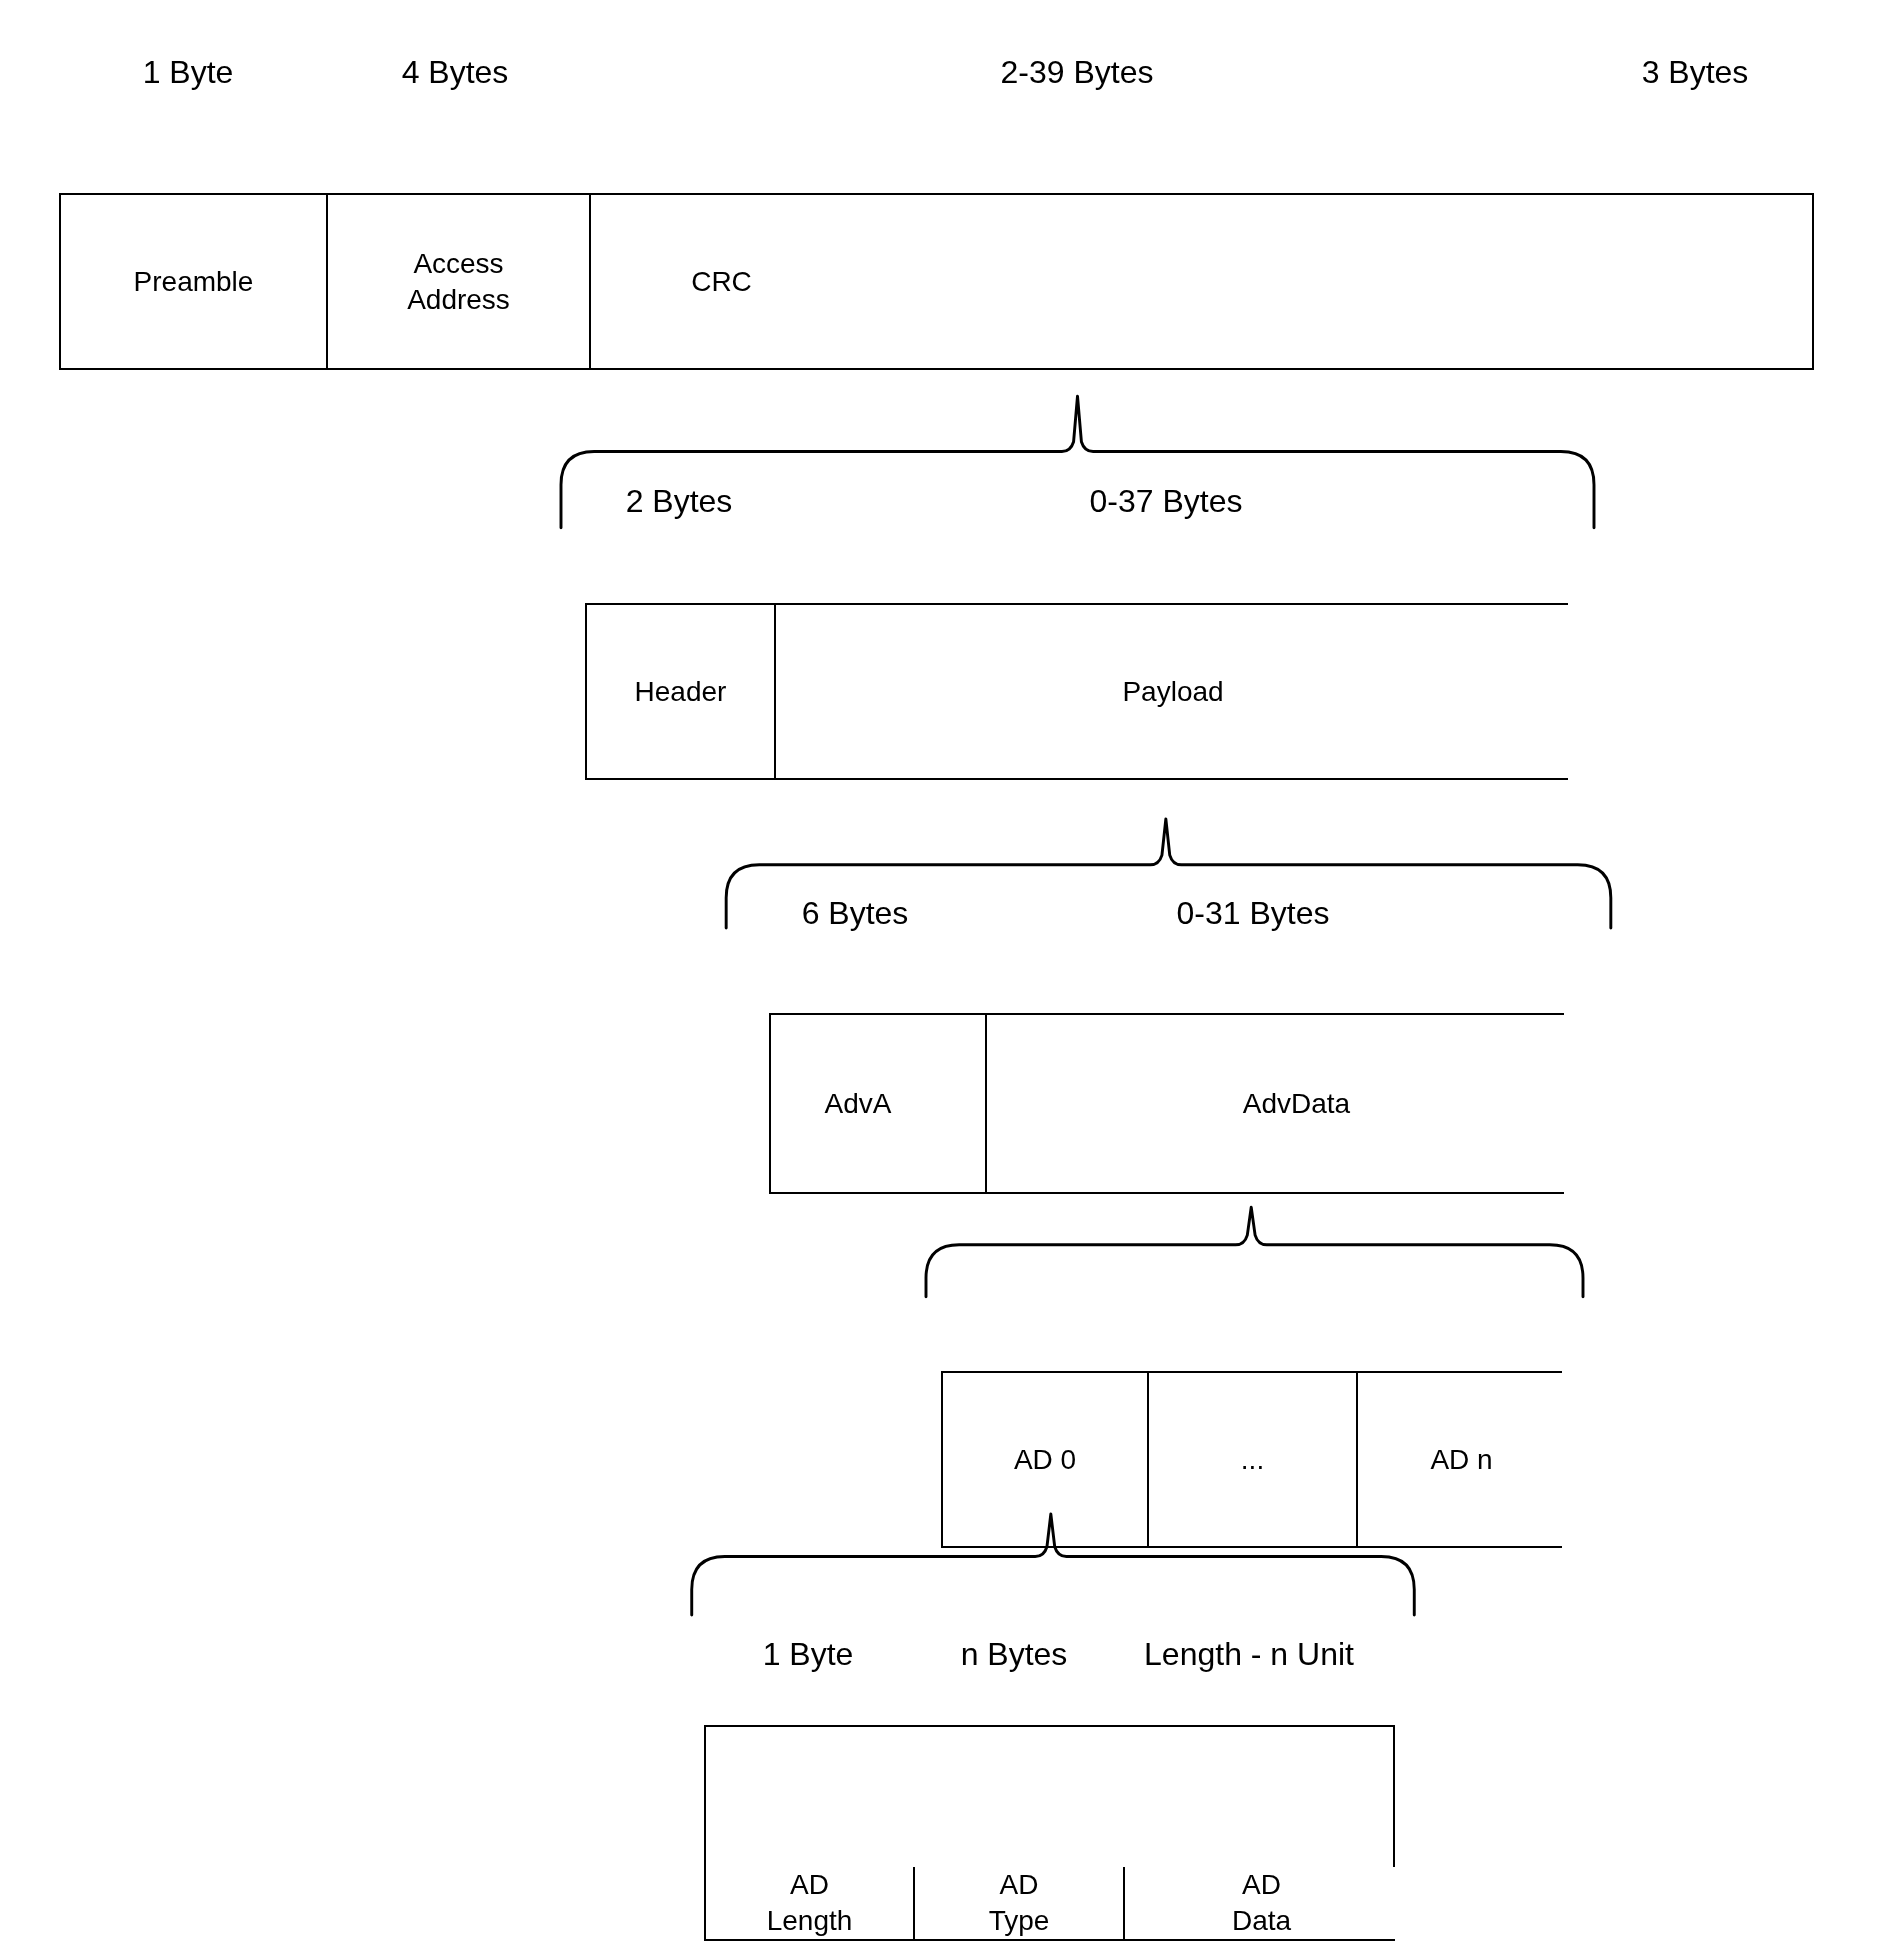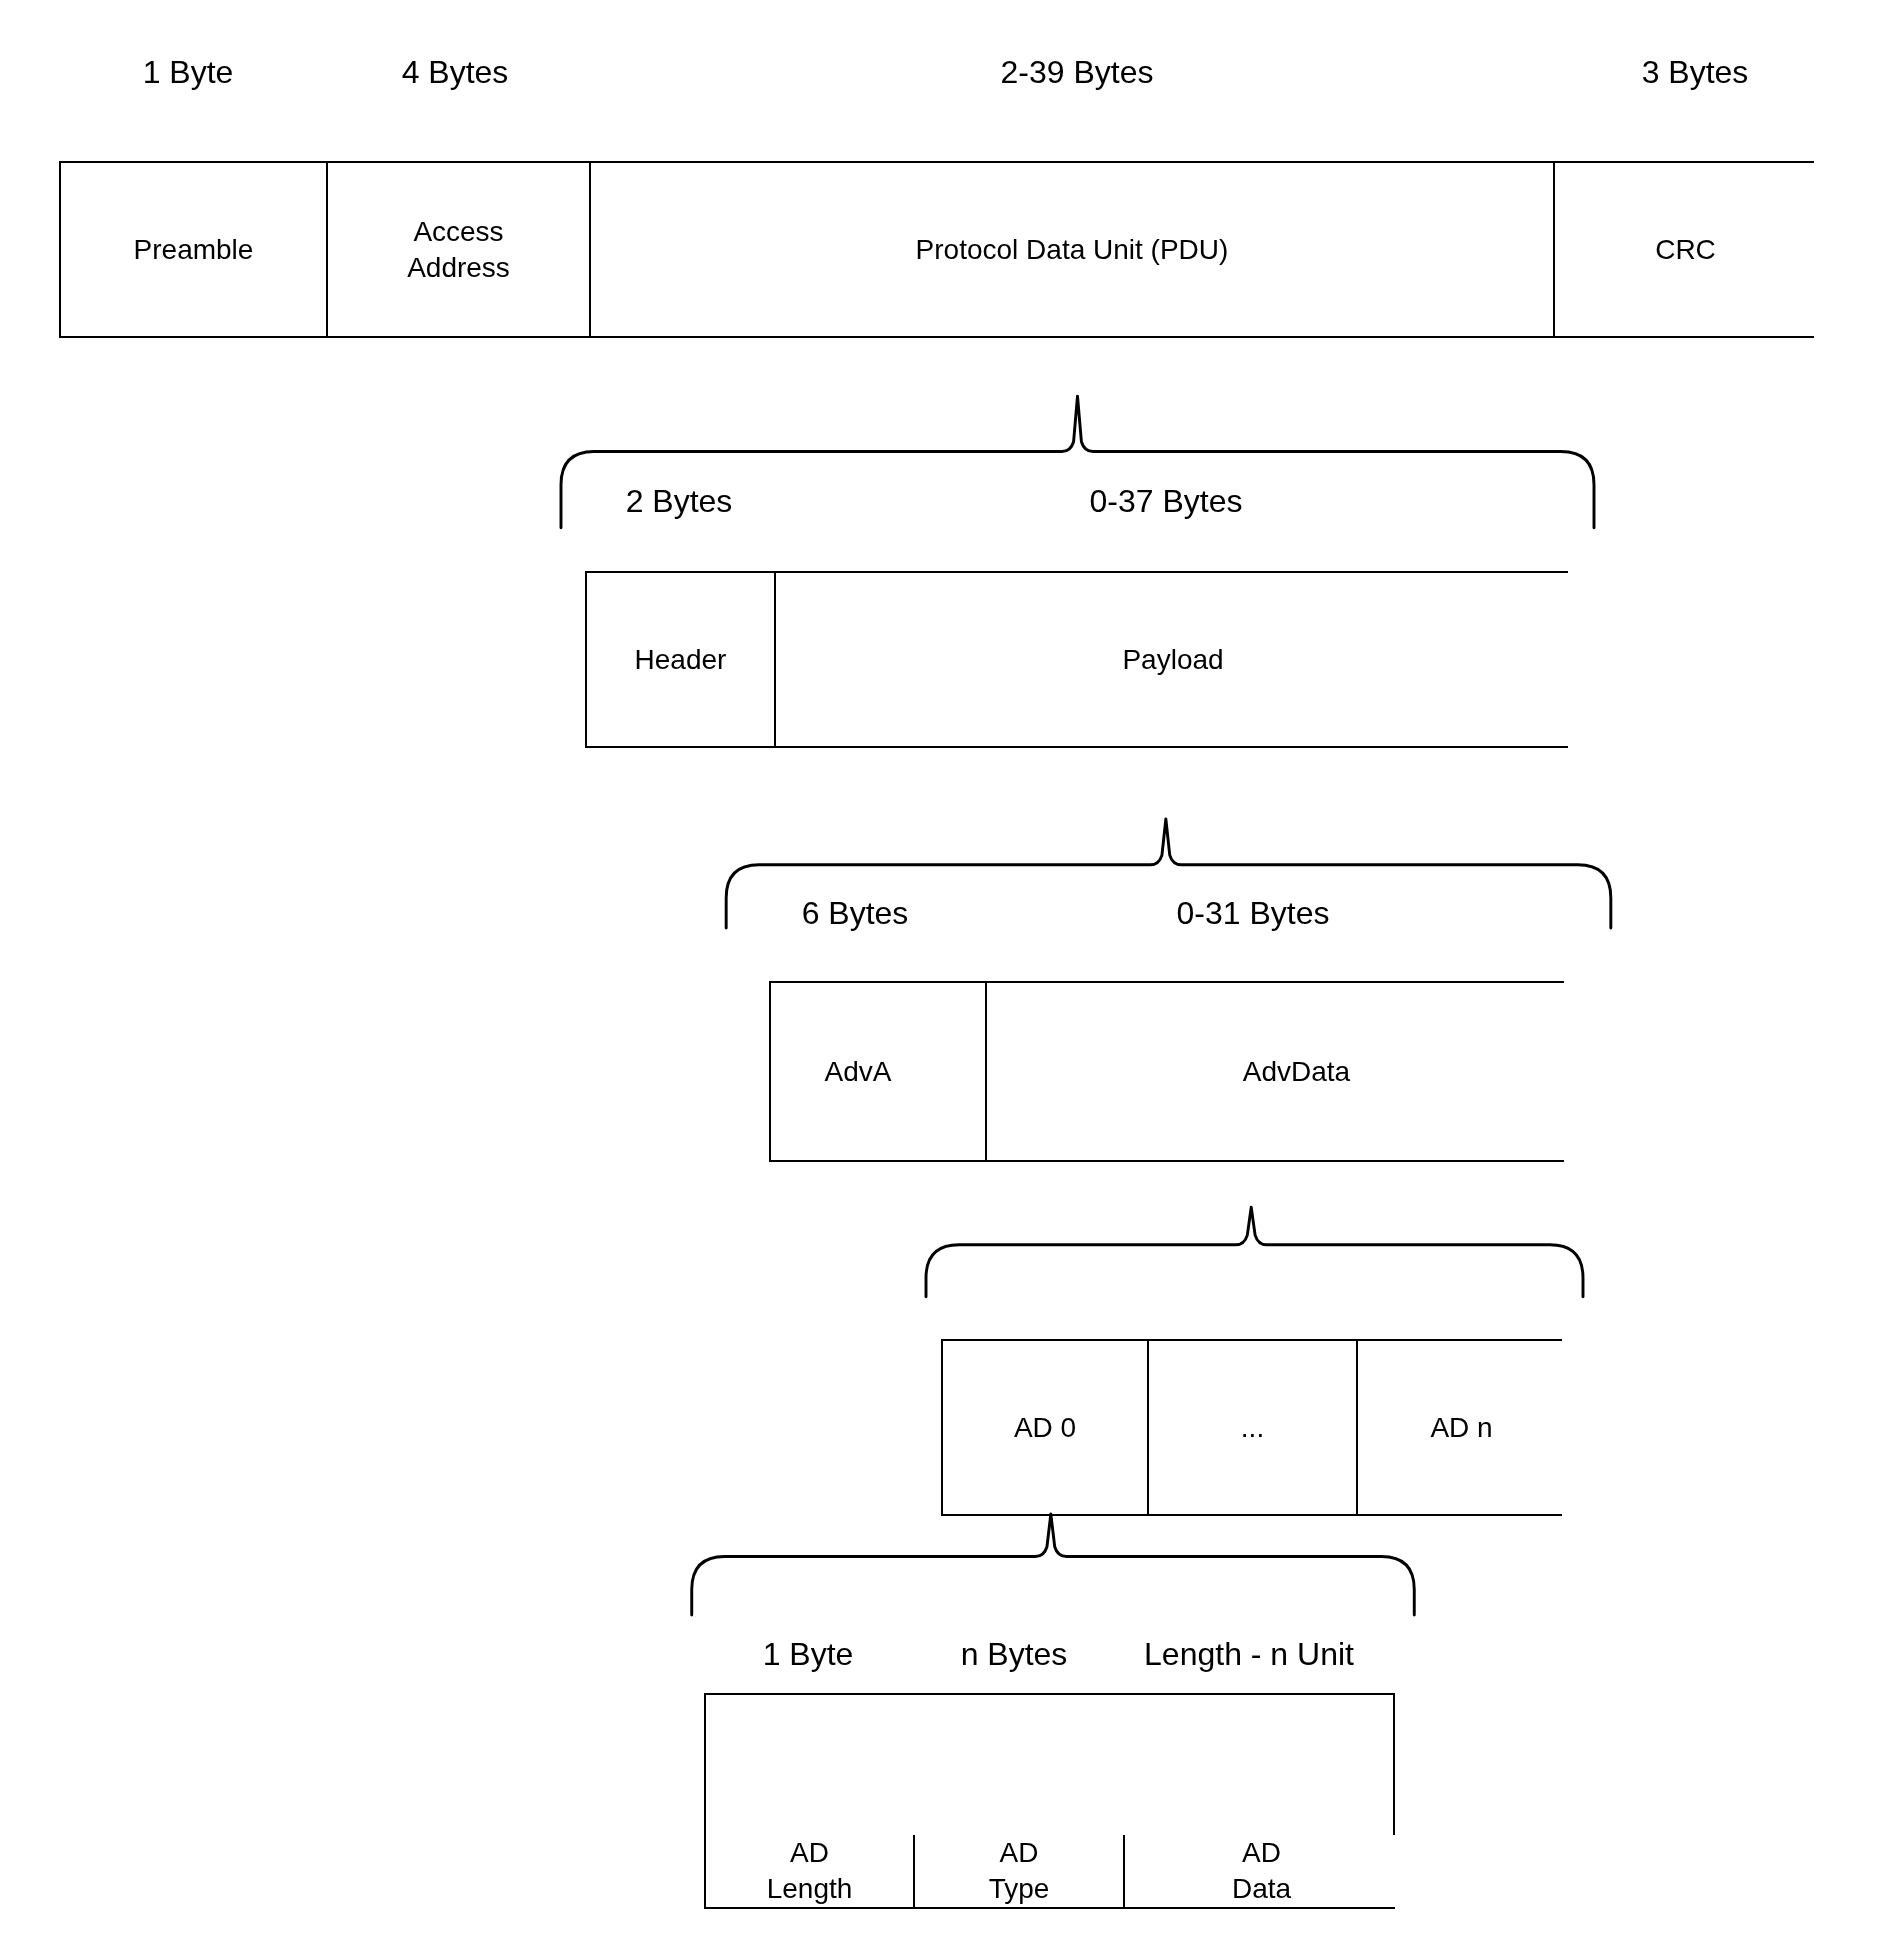--- a/index.html
+++ b/index.html
@@ -18,20 +18,21 @@
   }
 
   
   .frame {
     position: absolute;
     box-sizing: border-box;
     display: flex;
     flex-direction: row;
     border: 2.9px solid #000000;
     background: #ffffff;
+    margin-top: 32px;
   }
   .cell {
     box-sizing: border-box;
     position: relative;
     display: flex;
     align-items: center;
     justify-content: center;
     text-align: center;
     font-size: 28px;
     line-height: 1.28;
@@ -73,21 +74,20 @@
 </style>
 </head>
 <body>
 
 <div id="canvas">
   <div id="rows-layer">
       <div class="frame" style="left: 59px; top: 161px; width: 1755px; height: 177px;">
         <div class="cell" style="width: 265px; flex: 0 0 265px;">Preamble</div>
         <div class="cell" style="width: 263px; flex: 0 0 263px;">Access
 Address</div>
-        <div class="cell" style="width: 964px; flex: 0 0 964px;">Protocol Data Unit (PDU)</div>
         <div class="cell" style="width: 263px; flex: 0 0 263px;">CRC</div>
       </div>
       <div class="frame" style="left: 585px; top: 571px; width: 983px; height: 177px;">
         <div class="cell" style="width: 187px; flex: 0 0 187px;">Header</div>
         <div class="cell" style="width: 796px; flex: 0 0 796px;">Payload</div>
       </div>
       <div class="frame" style="left: 769px; top: 981px; width: 795px; height: 181px; gap: 40px;">
         <div class="cell" style="width: 174px; flex: 0 0 174px;">AdvA</div>
         <div class="cell" style="width: 621px; flex: 0 0 621px;">AdvData</div>
       </div>

